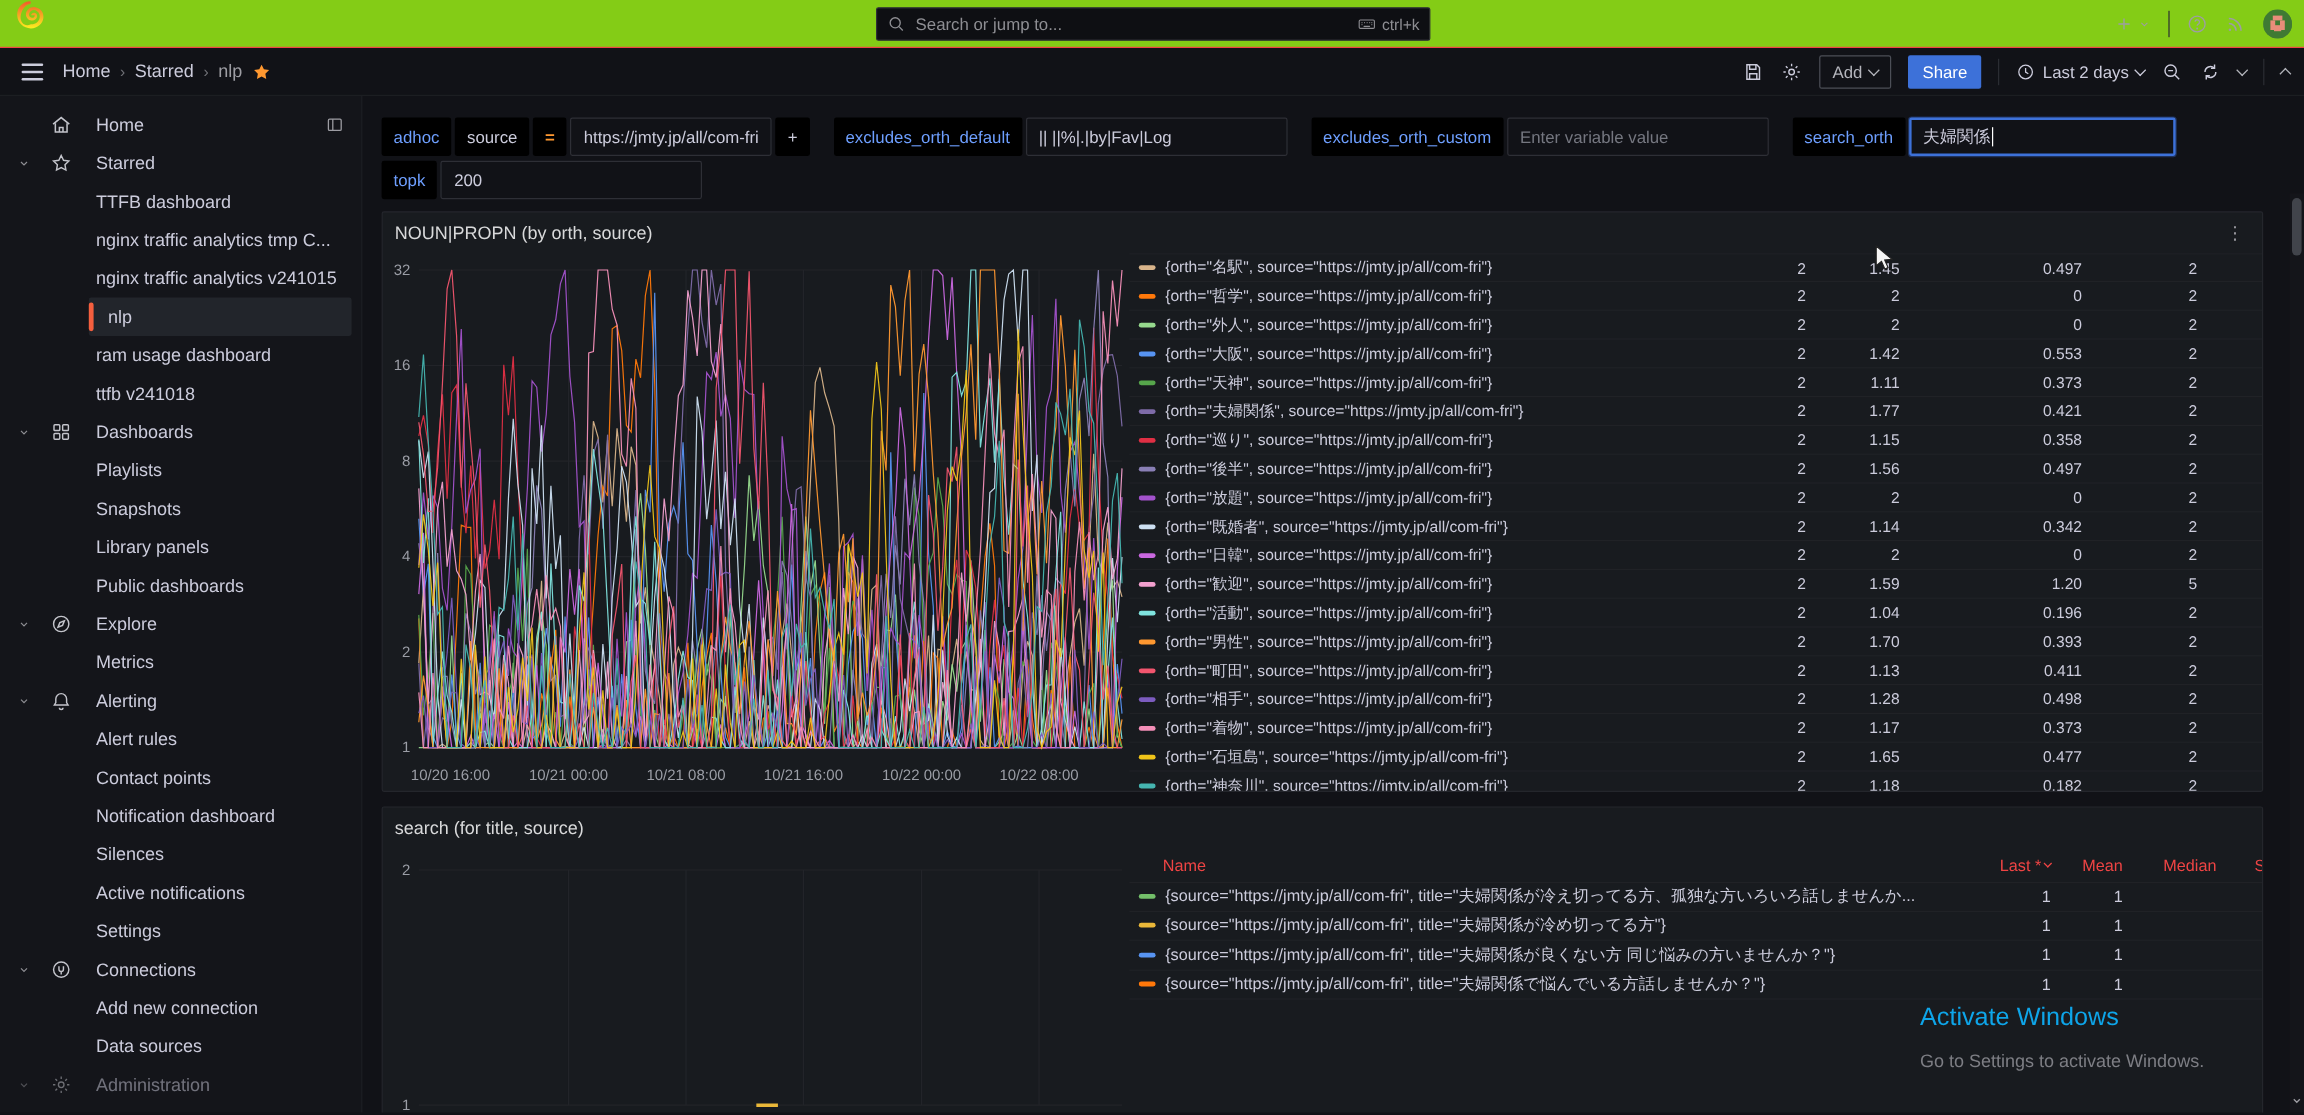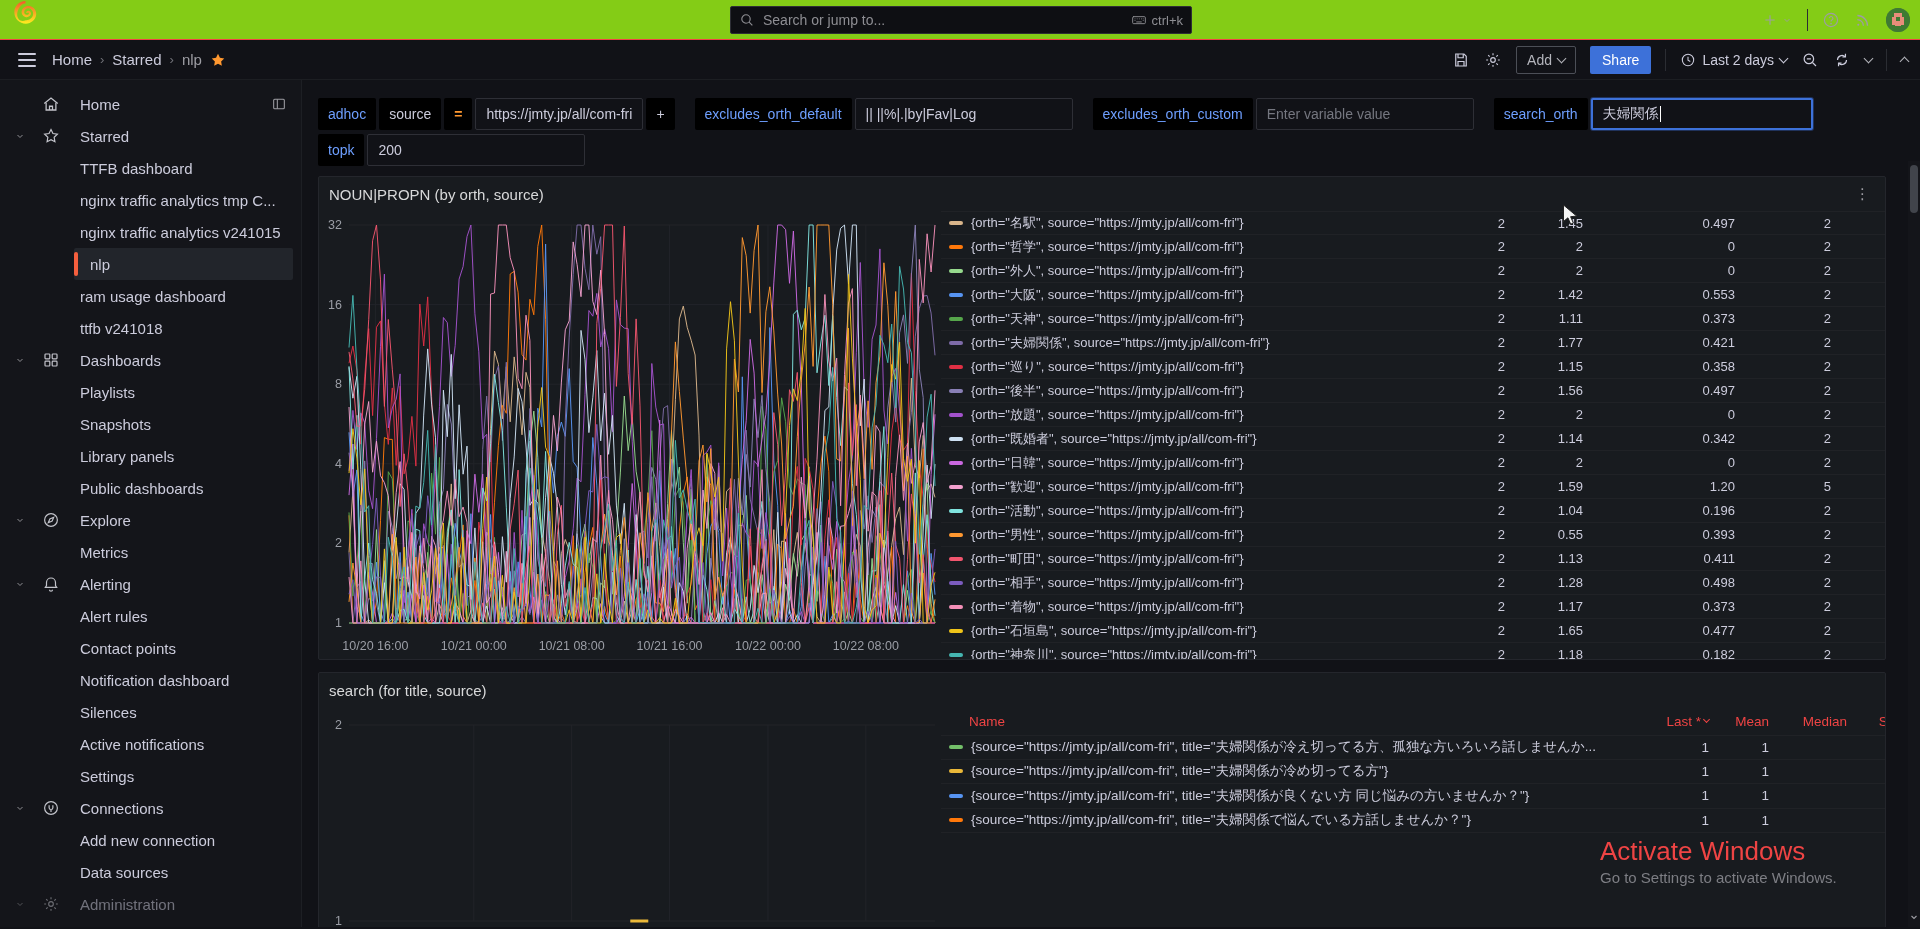--- a/index.html
+++ b/index.html
@@ -76,22 +76,22 @@
   .scol{flex:0 0 auto;text-align:right;display:flex;justify-content:flex-end;align-items:center;gap:3px}
   .c-last{width:70px}.c-mean{width:60px}.c-med{width:78px}.c-std{width:76px;margin-right:-38px}
   .srow{height:24.5px;display:flex;align-items:center;border-bottom:1px solid #202226;padding-left:8px}
   .srow:first-child{border-top:1px solid #202226}
   .sname{flex:1;white-space:nowrap;overflow:hidden;text-overflow:ellipsis;color:#CCCCDC}
   .snum{flex:0 0 auto;text-align:right;color:#CCCCDC}
   .ax{font-size:12.5px;fill:#9b9ea6}
   .grid{stroke:#222429;stroke-width:1}
   
   .watermark{position:absolute;left:1600px;top:836px;color:#8a8a8f;pointer-events:none}
-  .watermark .w1{font-size:26px;color:#ef4444}
-  .watermark .w2{font-size:15px;color:#7d7e84;margin-top:2px}
+  .watermark .w1{font-size:21px;color:#0ea5e9}
+  .watermark .w2{font-size:15px;color:#7d7e84;margin-top:16px}
   .vscroll{position:absolute;right:0;top:81px;bottom:0;width:12px;background:#14151a}
   .vthumb{position:absolute;left:2px;top:4px;width:8px;height:48px;background:#41444b;border-radius:4px}
   .vdown{position:absolute;bottom:4px;left:0;width:12px;height:12px;color:#9d9da3}
   .cursor{position:absolute;left:1562px;top:204px;z-index:99;pointer-events:none}
   .chev-css{width:7px;height:7px;border-right:1.6px solid currentColor;border-bottom:1.6px solid currentColor;transform:rotate(45deg);margin-top:-3px}
 </style>
 </head>
 <body>
 
 <header class="topnav">
@@ -696,21 +696,21 @@
             <span class="lname">{orth="活動", source="https://jmty.jp/all/com-fri"}</span>
             <span class="lv lv1">2</span>
             <span class="lv lv2">1.04</span>
             <span class="lv lv3">0.196</span>
             <span class="lv lv4">2</span>
           </div>
             <div class="lrow">
             <span class="swatch" style="background: rgb(255, 152, 48);"></span>
             <span class="lname">{orth="男性", source="https://jmty.jp/all/com-fri"}</span>
             <span class="lv lv1">2</span>
-            <span class="lv lv2">0.55</span>
+            <span class="lv lv2">1.70</span>
             <span class="lv lv3">0.393</span>
             <span class="lv lv4">2</span>
           </div>
             <div class="lrow">
             <span class="swatch" style="background: rgb(242, 85, 110);"></span>
             <span class="lname">{orth="町田", source="https://jmty.jp/all/com-fri"}</span>
             <span class="lv lv1">2</span>
             <span class="lv lv2">1.13</span>
             <span class="lv lv3">0.411</span>
             <span class="lv lv4">2</span>

